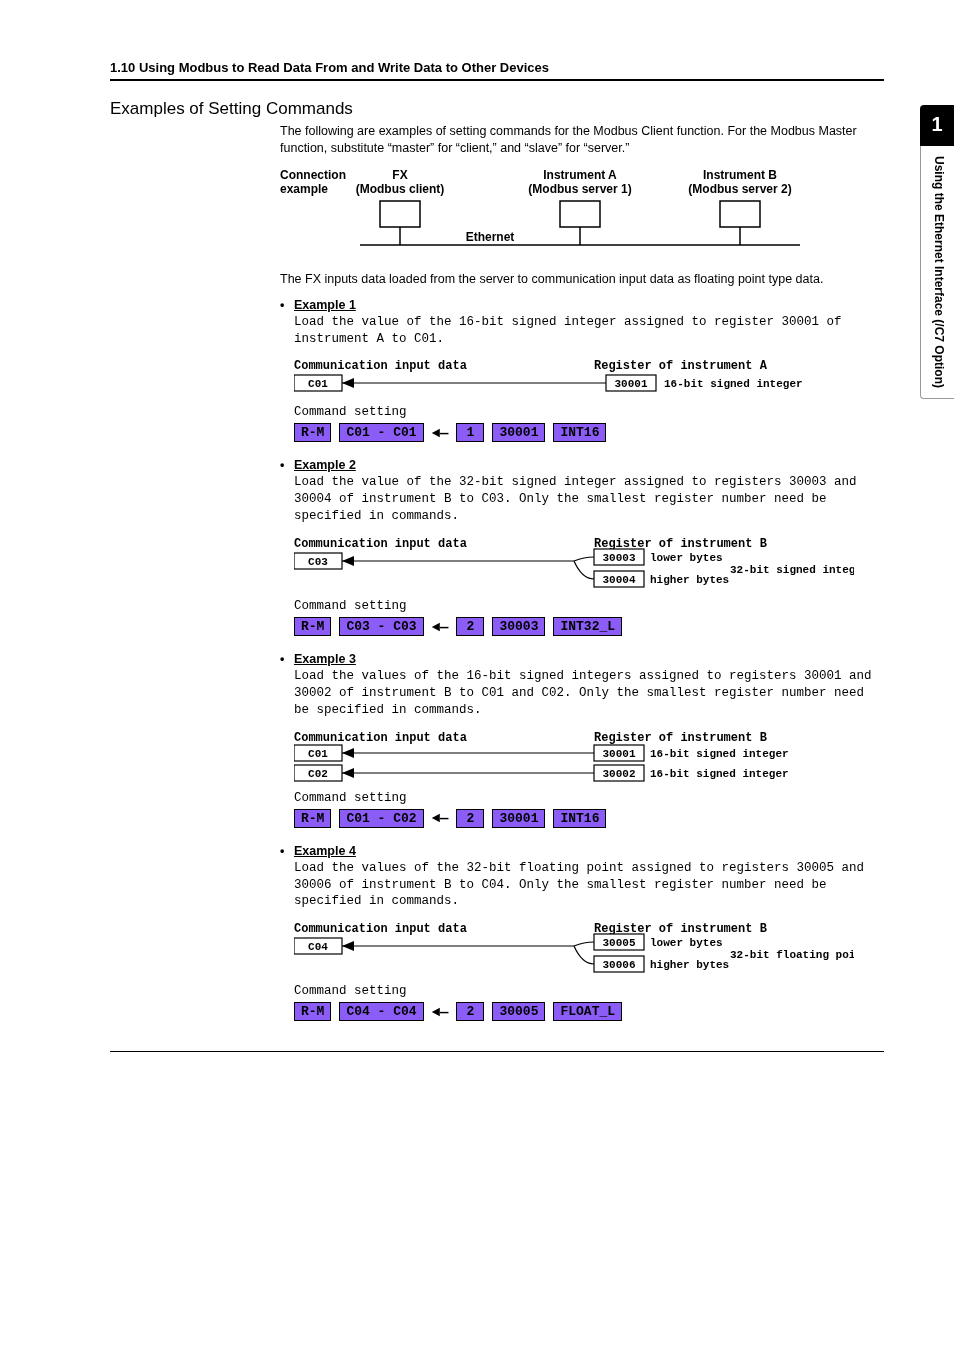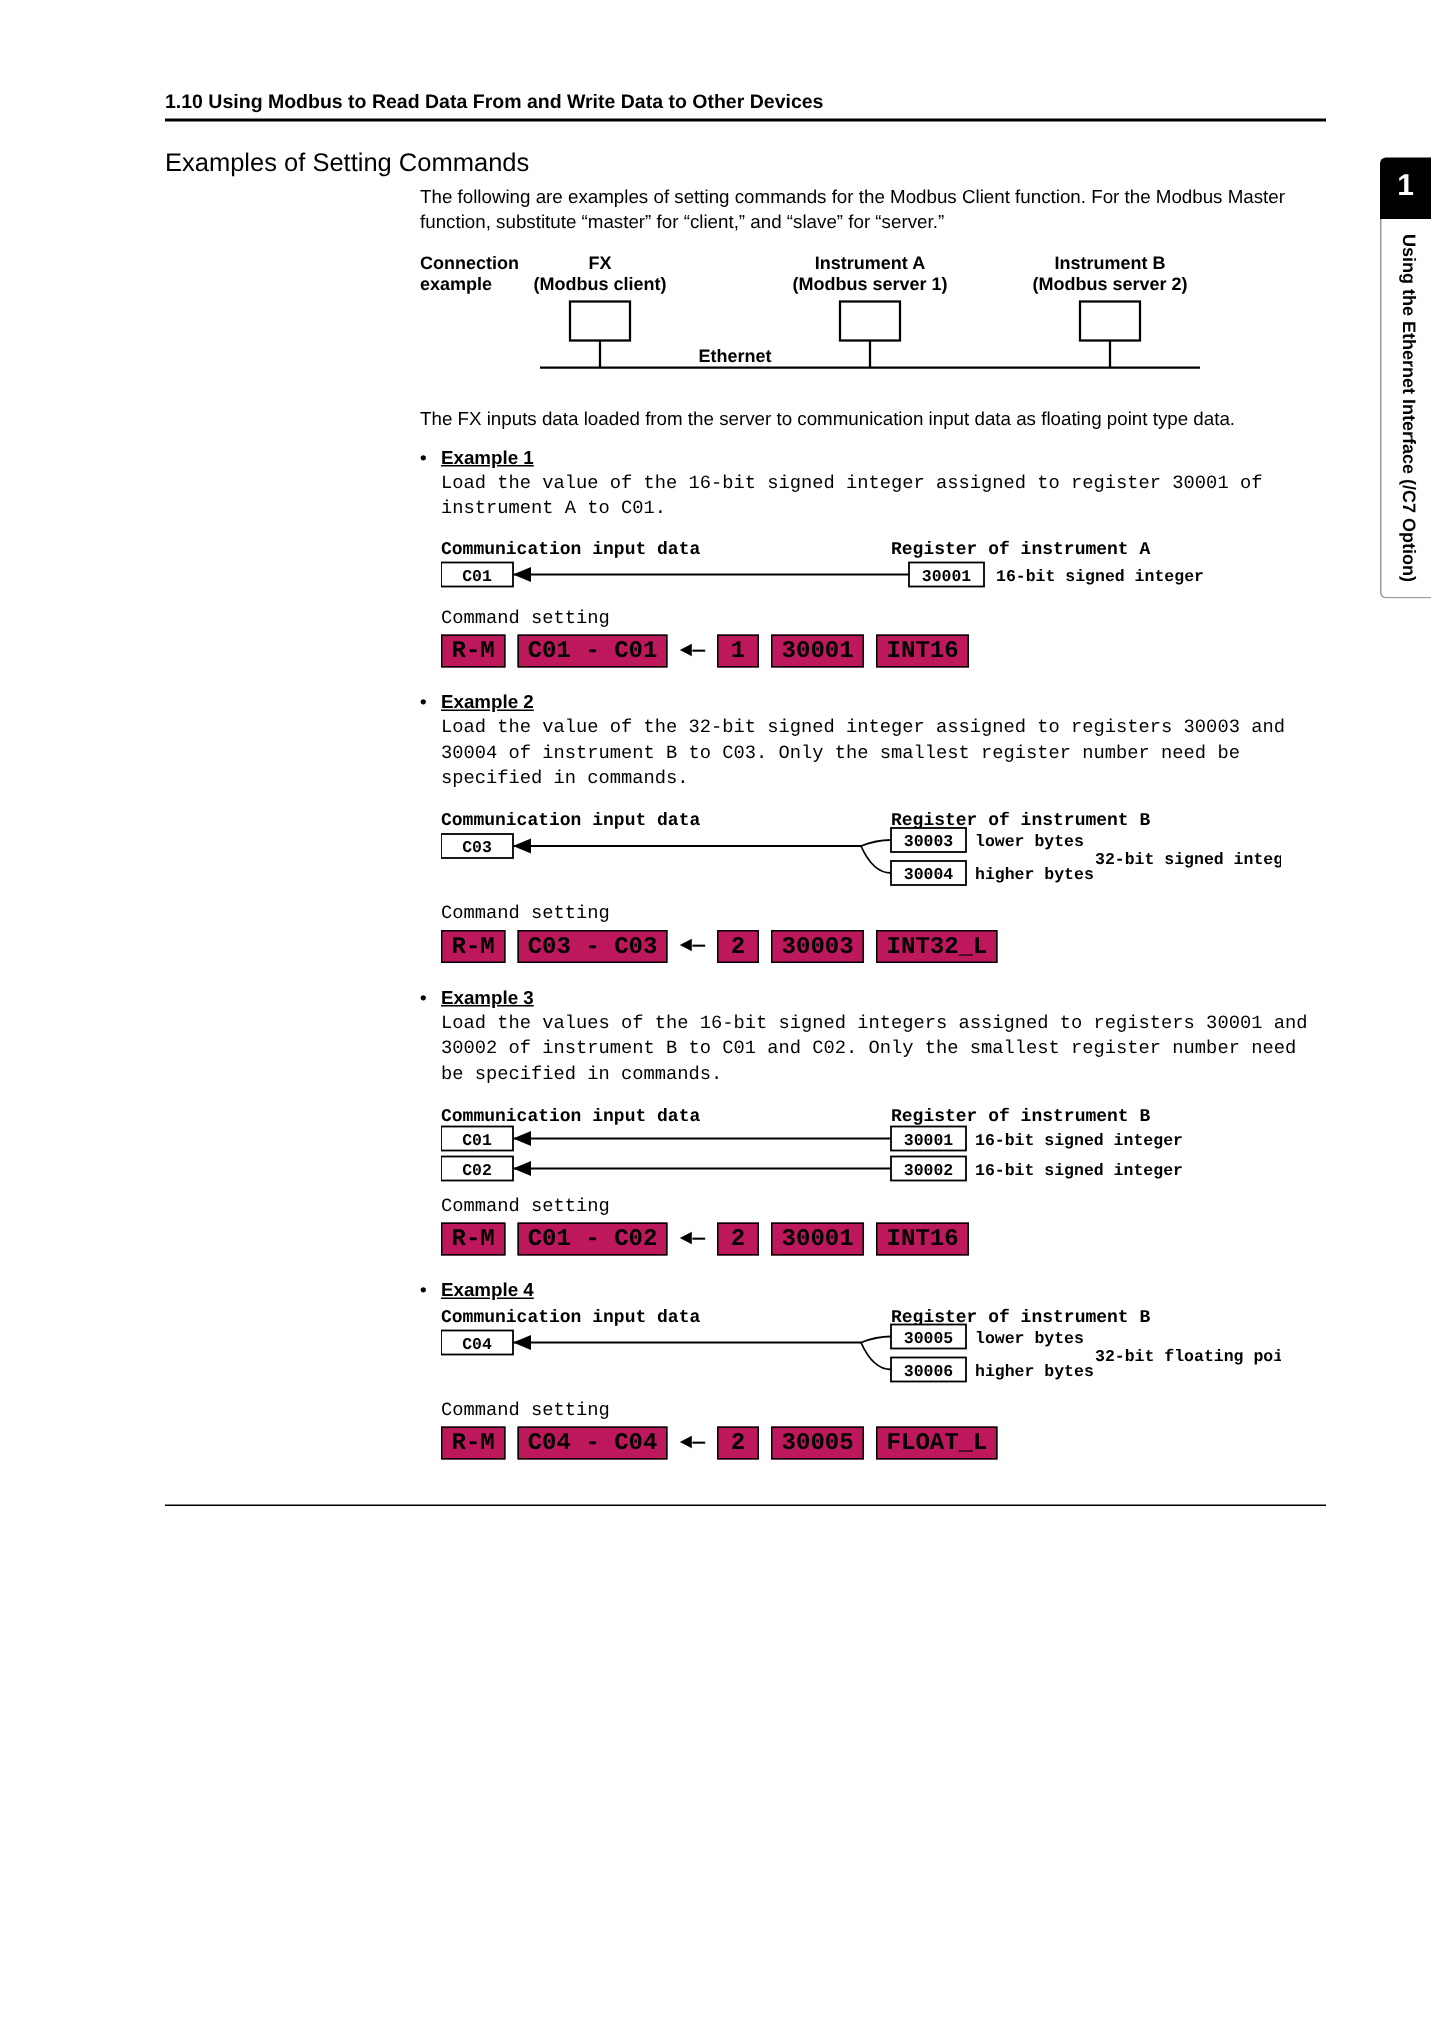--- a/index.html
+++ b/index.html
@@ -70,21 +70,21 @@
 
   
   .conn {
     margin: 6px 0 14px 0;
   }
 
   .svg-diag { display: block; }
 
   
   .cmdrow { display: flex; align-items: center; gap: 8px; margin: 4px 0 0 0; }
-  .cell { border: 1.5px solid #000; padding: 1px 6px; font-weight: bold; font-size: 16px; text-align: center; background:#be185d; }
+  .cell { border: 1.5px solid #000; padding: 1px 6px; font-weight: bold; font-size: 13px; text-align: center; background:#8b5cf6; }
   .arrow-left { font-weight: bold; font-size: 14px; }
 
   .footer { display: flex; justify-content: space-between; margin: 40px 70px 0 110px; font-size: 10px; }
 </style>
 </head>
 <body>
 
 <div class="page">
 
   <div class="side-tab">
@@ -231,20 +231,21 @@
             </div>
           </div>
         </li>
 
         <li>
           <div class="bullet-row">
               <span class="dot">•</span>
               <span class="lbl">Example 4</span>
             </div>
           <div class="indent2" style="margin-left:14px;">
+            <p>Load the values of the 32-bit floating point assigned to registers 30005 and 30006 of instrument B to C04. Only the smallest register number need be specified in commands.</p>
             <svg class="svg-diag" width="560" height="60">
               <text x="0" y="12" font-weight="bold" font-size="12">Communication input data</text>
               <rect x="0" y="18" width="48" height="16" fill="#fff" stroke="#000" stroke-width="1.2"></rect>
               <text x="24" y="30" text-anchor="middle" font-weight="bold" font-size="11">C04</text>
               <line x1="48" y1="26" x2="280" y2="26" stroke="#000" stroke-width="1.2"></line>
               <polygon points="48,26 60,21 60,31" fill="#000"></polygon>
               <path d="M 280 26 Q 290 22 300 22" stroke="#000" stroke-width="1.2" fill="none"></path>
               <path d="M 280 26 Q 288 44 300 44" stroke="#000" stroke-width="1.2" fill="none"></path>
               <text x="300" y="12" font-weight="bold" font-size="12">Register of instrument B</text>
               <rect x="300" y="14" width="50" height="16" fill="#fff" stroke="#000" stroke-width="1.2"></rect>

